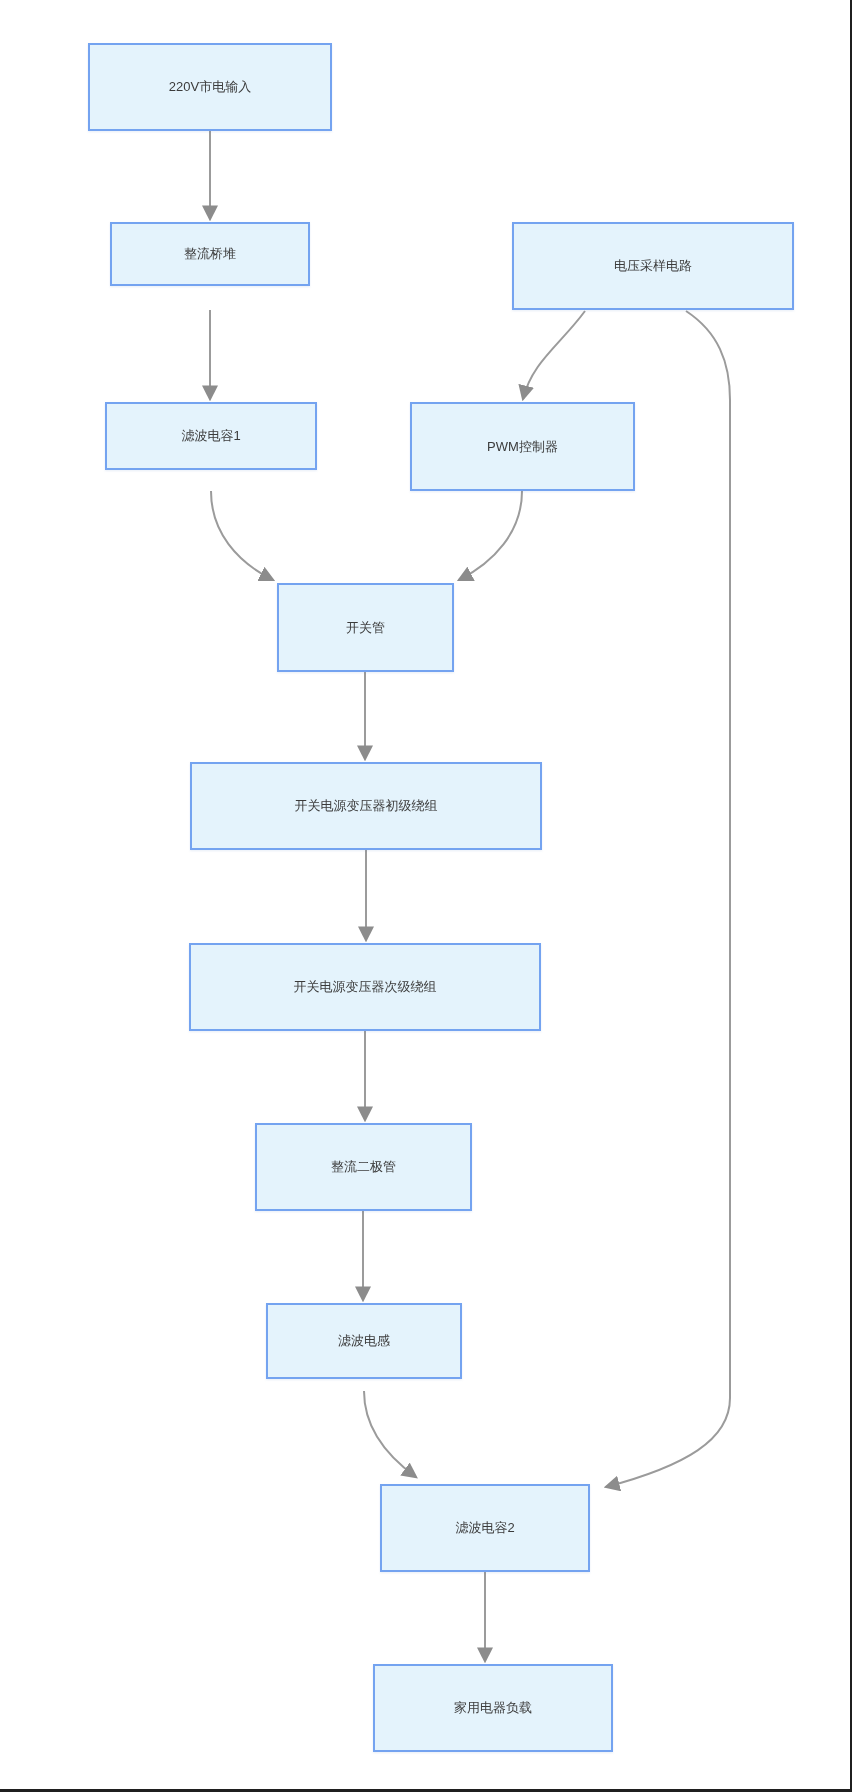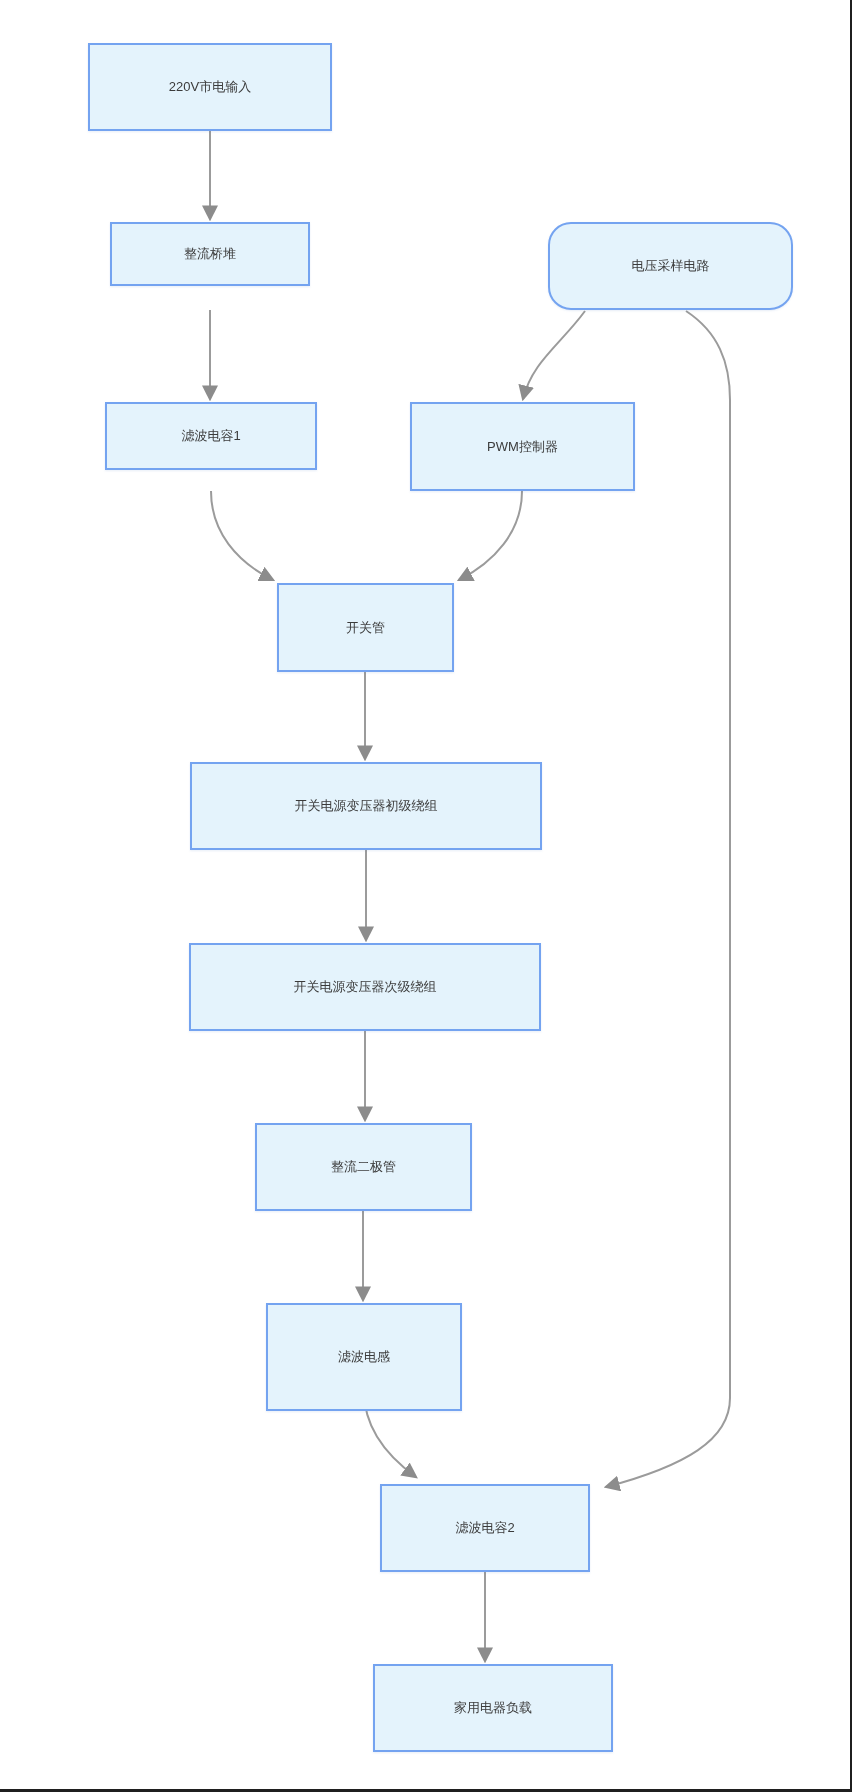--- a/index.html
+++ b/index.html
@@ -46,28 +46,28 @@
     display:flex;
     align-items:center;
     justify-content:center;
     text-align:center;
     box-shadow:0 1px 2px rgba(100,140,200,0.15);
     white-space:nowrap;
   }
   
   .n-mains      {left:88px;  top:43px;   width:244px; height:88px;}
   .n-bridge     {left:110px; top:222px;  width:200px; height:64px;text-align:right;}
-  .n-sampling   {left:548px; top:222px;  width:245px; height:88px;border-radius:23px;}
+  .n-sampling   {left:512px; top:222px;  width:282px; height:88px;}
   .n-cap1       {left:105px; top:402px;  width:212px; height:68px;}
   .n-pwm        {left:410px; top:402px;  width:225px; height:89px;}
   .n-switch     {left:277px; top:583px;  width:177px; height:89px;}
   .n-primary    {left:190px; top:762px;  width:352px; height:88px;}
   .n-secondary  {left:189px; top:943px;  width:352px; height:88px;}
   .n-diode      {left:255px; top:1123px; width:217px; height:88px;}
-  .n-inductor   {left:266px; top:1303px; width:196px; height:108px;text-align:right;}
+  .n-inductor   {left:266px; top:1303px; width:196px; height:76px;text-align:right;}
   .n-cap2       {left:380px; top:1484px; width:210px; height:88px;}
   .n-load       {left:365px; top:1664px; width:240px; height:88px;margin-left:8px;}
 </style>
 </head>
 <body>
 
 <div class="canvas">
 
   <svg class="edges" viewBox="0 0 852 1792" xmlns="http://www.w3.org/2000/svg">
     <defs>

